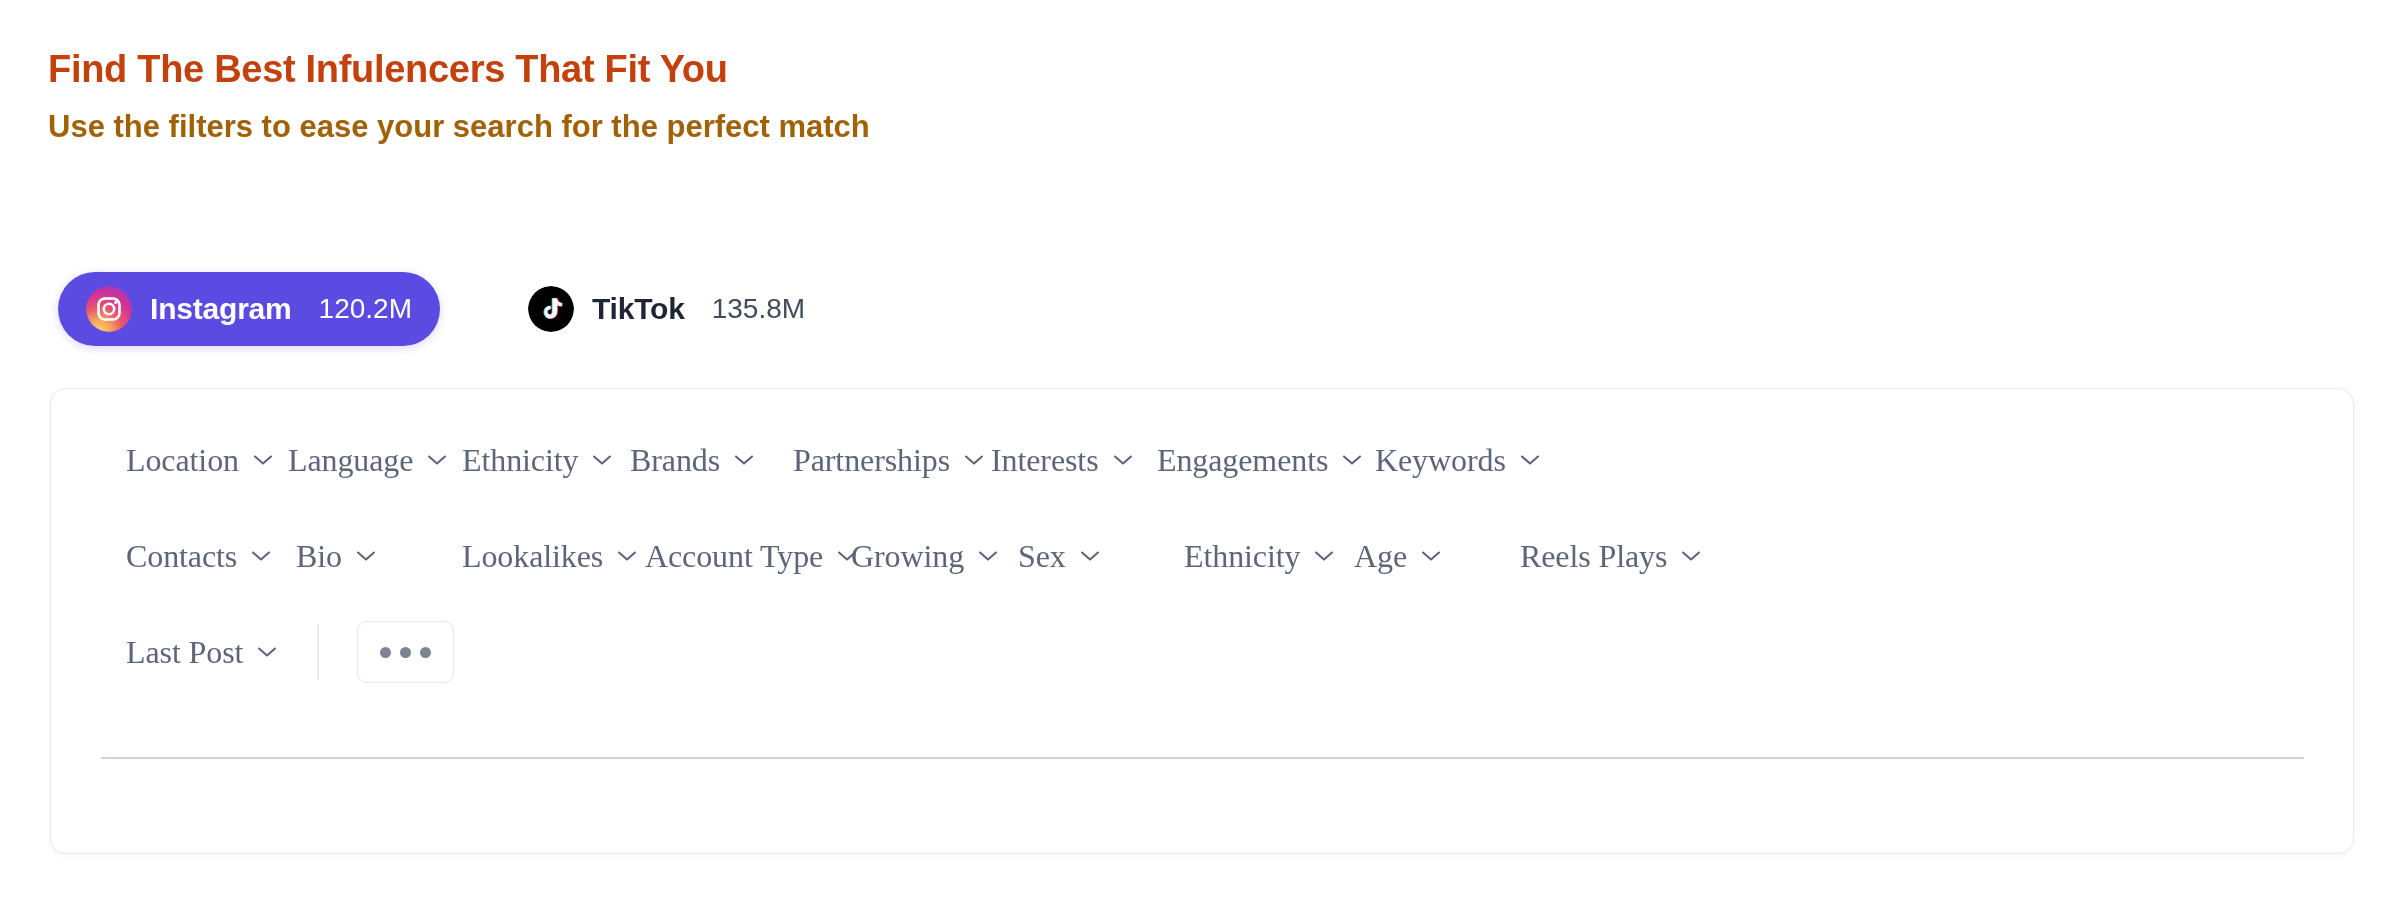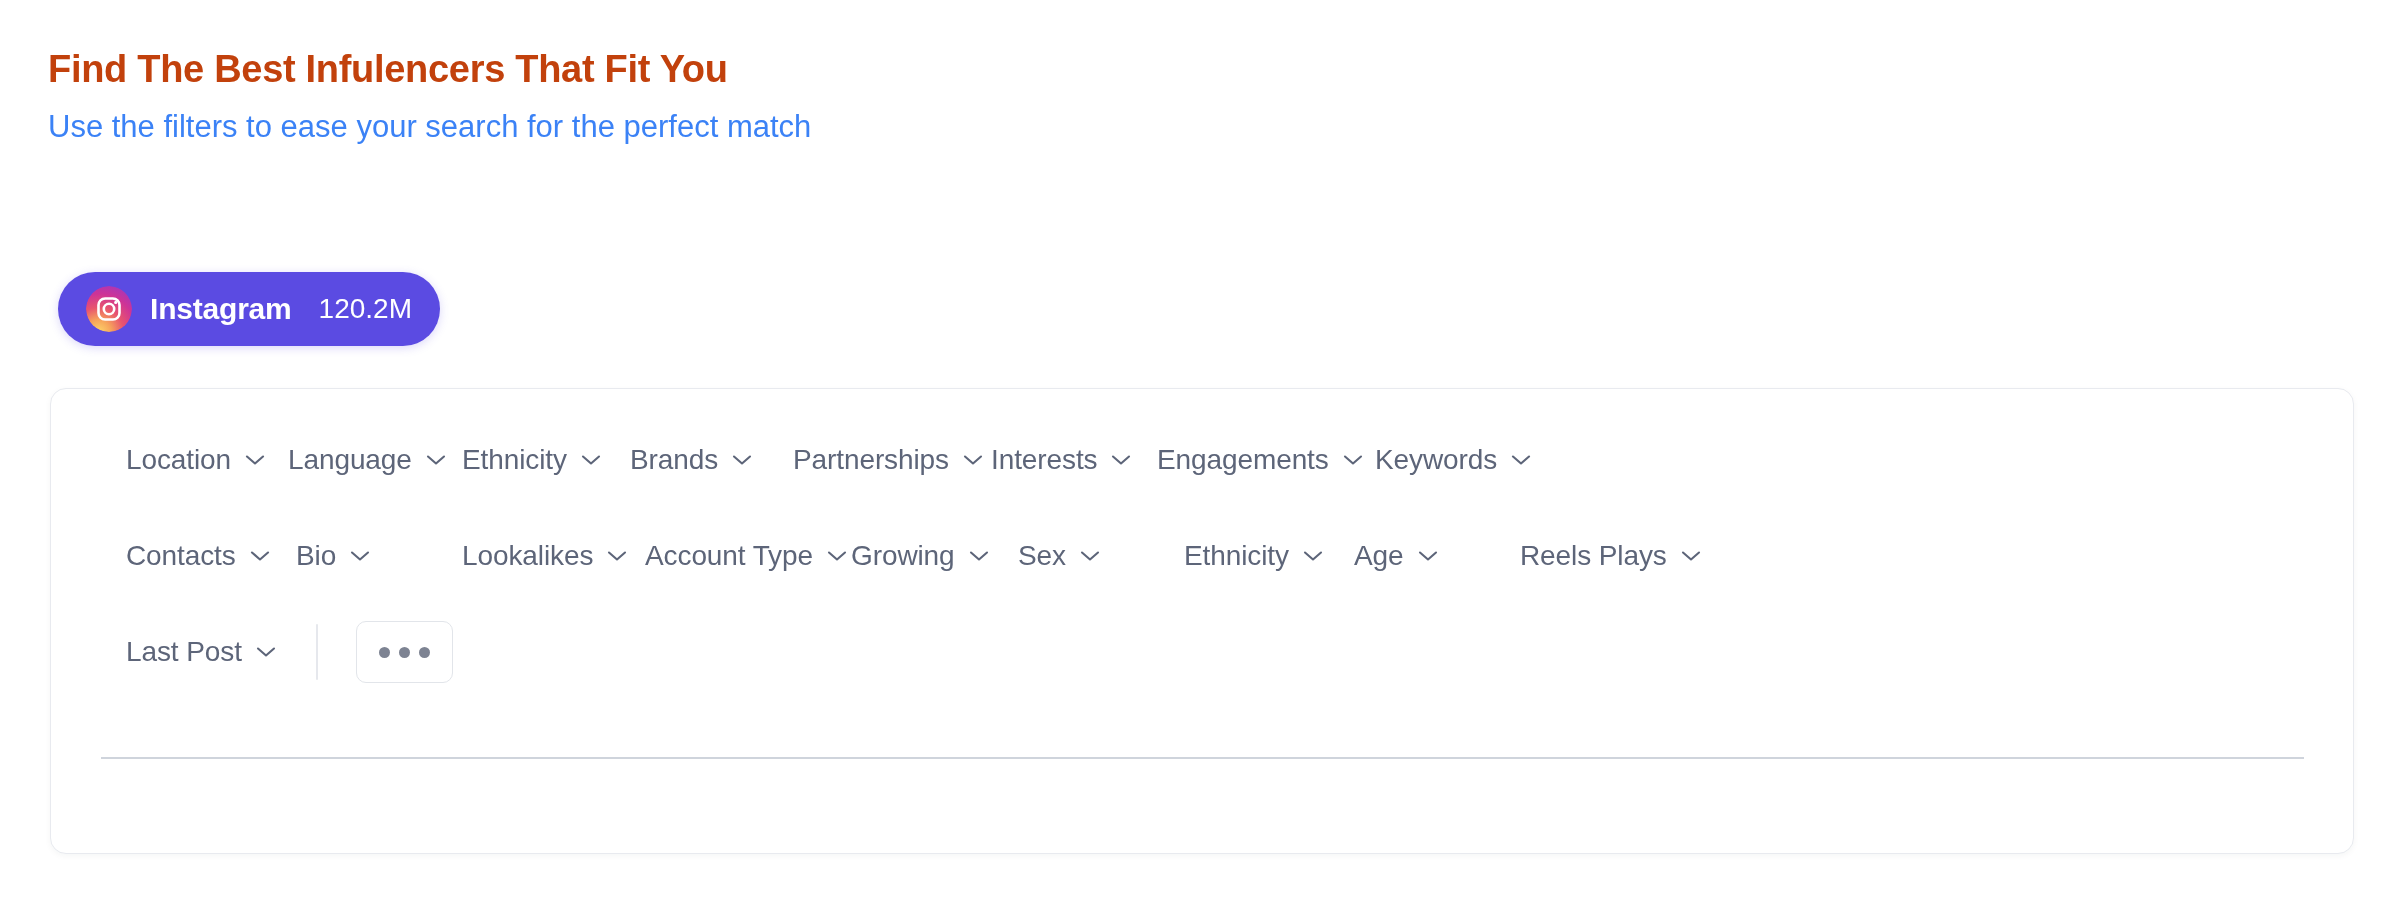--- a/index.html
+++ b/index.html
@@ -27,22 +27,22 @@
     font-size: 38px;
     font-weight: 700;
     color: #c2410c;
     letter-spacing: -0.3px;
     line-height: 1.15;
     margin: 0;
     white-space: nowrap;
   }
   .page-subtitle {
     font-size: 31px;
-    font-weight: 400;
-    color: #3b82f6;
+    font-weight: 700;
+    color: #a16207;
     line-height: 1.2;
     margin: 0;
     padding-top: 16px;
     white-space: nowrap;
   }
 
   
   .platform-tabs {
     position: absolute;
     left: 58px;
@@ -123,24 +123,25 @@
     align-items: center;
     gap: 14px;
     background: transparent;
     border: none;
     padding: 0;
     margin: 0;
     cursor: pointer;
     white-space: nowrap;
   }
   .filter-chip-label {
-    font-size: 28px;
+    font-size: 32px;
     font-weight: 400;
     color: #5D6579;
     letter-spacing: -0.1px;
+    font-family: Liberation Serif, serif;
   }
   .chev {
     width: 20px;
     height: 12px;
     flex: 0 0 20px;
     display: block;
   }
 
   
   .vert-divider {
@@ -211,20 +212,34 @@
         <circle cx="23" cy="23" r="23" fill="url(#igGrad)"></circle>
         <rect x="12.5" y="12.5" width="21" height="21" rx="6.6" ry="6.6" fill="none" stroke="#ffffff" stroke-width="2.6"></rect>
         <circle cx="23" cy="23" r="5.2" fill="none" stroke="#ffffff" stroke-width="2.6"></circle>
         <circle cx="29.7" cy="16.4" r="1.55" fill="#ffffff"></circle>
       </svg>
     </span>
     <span class="platform-label">Instagram</span>
     <span class="platform-count">120.2M</span>
   </button>
 
+  <button class="platform-tab">
+    <span class="platform-icon">
+      <svg class="platform-icon" viewBox="0 0 46 46" xmlns="http://www.w3.org/2000/svg" aria-hidden="true">
+        <circle cx="23" cy="23" r="23" fill="#010101"></circle>
+        <g transform="translate(12.3,11.2) scale(0.455)">
+          <path d="M34.5 2.5c1.2 6.3 4.8 10.1 10.9 10.5v7.1c-3.6.35-6.7-.8-10.3-3v13.3c0 16.9-18.4 22.2-25.8 10.1C4.6 32.7 7.5 19.2 20.7 18.7v7.5c-1 .16-2.1.42-3.1.76-3 1-4.7 2.9-4.2 6.2.9 6.4 12.7 8.3 11.7-4.2V2.5z" fill="#25F4EE"></path>
+          <path d="M38.5 2.5c1.2 6.3 4.8 10.1 10.9 10.5v7.1c-3.6.35-6.7-.8-10.3-3v13.3c0 16.9-18.4 22.2-25.8 10.1C8.6 32.7 11.5 19.2 24.7 18.7v7.5c-1 .16-2.1.42-3.1.76-3 1-4.7 2.9-4.2 6.2.9 6.4 12.7 8.3 11.7-4.2V2.5z" fill="#FE2C55"></path>
+          <path d="M36.5 2.5c1.2 6.3 4.8 10.1 10.9 10.5v7.1c-3.6.35-6.7-.8-10.3-3v13.3c0 16.9-18.4 22.2-25.8 10.1C6.6 32.7 9.5 19.2 22.7 18.7v7.5c-1 .16-2.1.42-3.1.76-3 1-4.7 2.9-4.2 6.2.9 6.4 12.7 8.3 11.7-4.2V2.5z" fill="#FFFFFF"></path>
+        </g>
+      </svg>
+    </span>
+    <span class="platform-label">TikTok</span>
+    <span class="platform-count">135.8M</span>
+  </button>
 
 </div>
 
 <div class="filter-card">
 
   <div class="filter-rows">
 
     <div class="filter-row">
       <button class="filter-chip" style="width:162px">
         <span class="filter-chip-label">Location</span>

